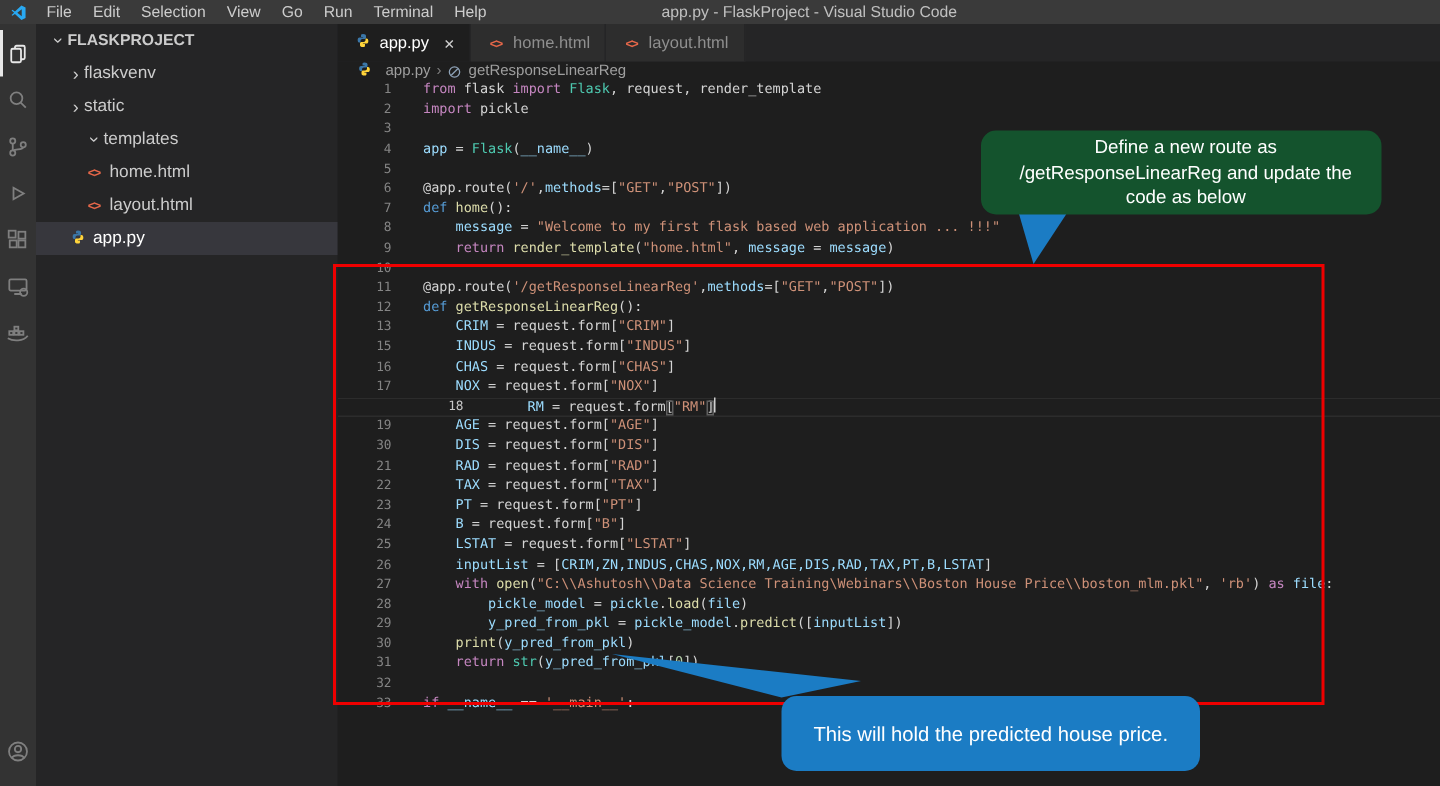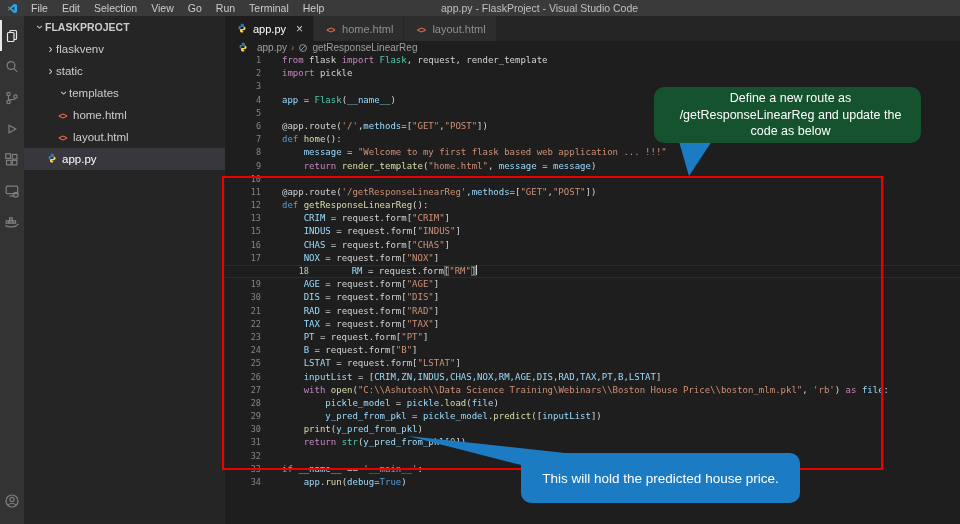--- a/index.html
+++ b/index.html
@@ -56,21 +56,21 @@
   .t-s{color:#CE9178;} .t-v{color:#9CDCFE;} .t-p{color:#D4D4D4;} .t-n{color:#B5CEA8;}
   .t-b{color:#d4d4d4;outline:1px solid #5f5f5f;outline-offset:-1px;}
   .caret{display:inline-block;width:1px;height:10px;background:#d0d0d0;vertical-align:-1px;}
   
   .red-box{position:absolute;left:222px;top:176px;width:661px;height:294px;box-sizing:border-box;
     border:2px solid #ef0000;z-index:7;pointer-events:none;}
   .tails{position:absolute;left:0;top:0;width:960px;height:524px;z-index:8;pointer-events:none;}
   .callout{position:absolute;background:#1b7cc4;color:#ffffff;border-radius:10px;z-index:9;
     display:flex;align-items:center;justify-content:center;text-align:center;box-sizing:border-box;}
   .callout-top{left:654px;top:87px;width:267px;height:56px;font-size:12.5px;line-height:1.32;padding:3px 10px;}
-  .callout-bottom{left:521px;top:453px;width:279px;height:50px;font-size:13.5px;}
+  .callout-bottom{left:521px;top:464px;width:279px;height:50px;font-size:13.5px;}
 </style>
 </head>
 <body>
 
 <div class="titlebar">
   <svg class="vscode-logo" viewBox="0 0 16 16">
     <path fill="#29a9f2" d="M10.6,1 L4.3,6.9 L1.9,5.1 L1,5.7 L3.5,8 L1,10.3 L1.9,10.9 L4.3,9.1 L10.6,15 L14.6,13.1 L14.6,2.9 Z M10.9,4.6 L10.9,11.4 L6.6,8 Z"></path>
   </svg>
   <div id="menus" style="display:flex">
       <span class="menu-item">File</span>
@@ -340,24 +340,20 @@
         <span class="lc"><span class="t-p">    </span><span class="t-k">return</span><span class="t-p"> </span><span class="t-c">str</span><span class="t-p">(</span><span class="t-v">y_pred_from_pkl</span><span class="t-p">[</span><span class="t-n">0</span><span class="t-p">])</span></span>
       </div>
       <div class="code-line">
         <span class="ln">32</span>
         <span class="lc"></span>
       </div>
       <div class="code-line">
         <span class="ln">33</span>
         <span class="lc"><span class="t-k">if</span><span class="t-p"> </span><span class="t-v">__name__</span><span class="t-p"> == </span><span class="t-s">'__main__'</span><span class="t-p">:</span></span>
       </div>
-      <div class="code-line">
-        <span class="ln">34</span>
-        <span class="lc"><span class="t-p">    </span><span class="t-v">app</span><span class="t-p">.</span><span class="t-f">run</span><span class="t-p">(</span><span class="t-v">debug</span><span class="t-p">=</span><span class="t-d">True</span><span class="t-p">)</span></span>
-      </div>
     </div>
 </div>
 
 <div class="red-box" style="border-color: rgb(239, 0, 0);"></div>
 <svg class="tails">
   <polygon class="tail" points="678,138 714,138 689,176" fill="#1b7cc4"></polygon>
   <polygon class="tail" points="408,436 574,454 521,465" fill="#1b7cc4"></polygon>
 </svg>
 <div class="callout callout-top" style="background: #14532d; padding-left: 16px;">
   <span>Define a new route as /getResponseLinearReg and update the code as below</span>

